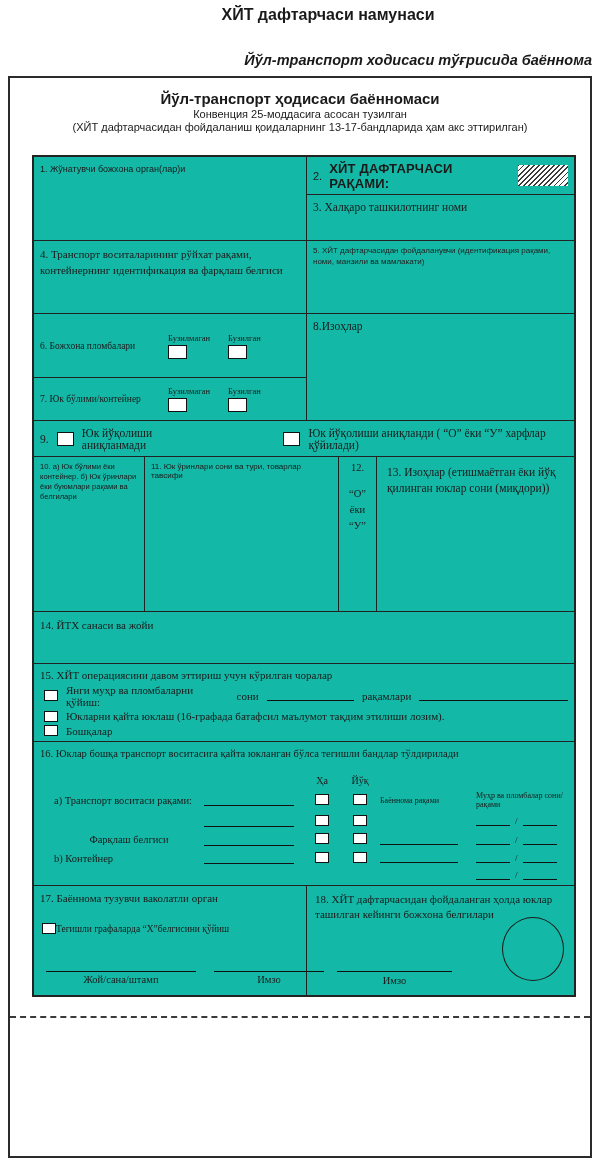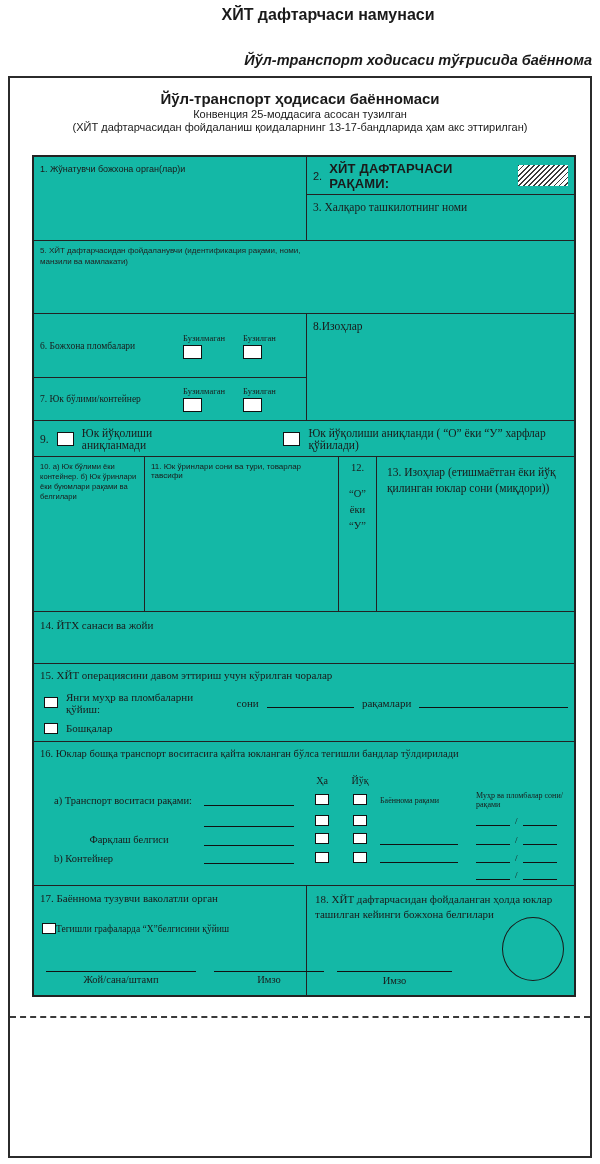--- a/index.html
+++ b/index.html
@@ -35,21 +35,21 @@
 
   .rowB { height:73px; }
   .c4 { font-size:11px; line-height:1.45; padding:6px 8px 0 6px; }
   .c5 { font-family:"Liberation Sans", sans-serif; font-size:8px; line-height:1.35; padding-top:5px; color:#222; }
 
   .rowC { height:107px; }
   .c6 { height:64px; border-bottom:1.5px solid #222; }
   .c7 { height:41px; }
   .c67 { display:flex; align-items:center; padding:0 6px; }
   .c67lab { font-size:9.5px; width:120px; }
-  .cbpair { display:flex; gap:18px; margin-left:23px; }
+  .cbpair { display:flex; gap:18px; margin-left:8px; }
   .cbcol { display:flex; flex-direction:column; align-items:flex-start; }
   .cbcol .cblab { font-size:8.5px; margin-bottom:2px; }
   .cb { width:19px; height:14px; border:1.6px solid #111; background:#fff; display:inline-block; }
   .cb.sm { width:14px; height:11px; border-width:1.4px; }
   .c8 { font-size:11.5px; padding-top:6px; }
 
   .row9 { height:36px; display:flex; align-items:center; gap:8px; padding:0 6px; font-size:11.5px; }
   .row9 .gap { width:70px; }
 
   .rowD { height:155px; grid-template-columns:111px 194px 38px 1fr; }
@@ -111,20 +111,21 @@
         <div class="c2">
           <span class="c2num">2.</span>
           <span class="c2lab">ХЙТ ДАФТАРЧАСИ РАҚАМИ:</span>
           <span class="hatch"></span>
         </div>
         <div class="cell c3">3. Халқаро ташкилотнинг номи</div>
       </div>
     </div>
 
     <div class="row half rowB">
+      <div class="cell cleft c4">4. Транспорт воситаларининг рўйхат рақами, контейнернинг идентификация ва фарқлаш белгиси</div>
       <div class="cell c5">5.  ХЙТ дафтарчасидан фойдаланувчи (идентификация рақами, номи, манзили ва мамлакати)</div>
     </div>
 
     <div class="row half rowC">
       <div class="cleft">
         <div class="c6 c67">
           <span class="c67lab">6. Божхона пломбалари</span>
           <span class="cbpair">
             <span class="cbcol">
                 <span class="cblab">Бузилмаган</span>
@@ -178,20 +179,24 @@
 
     <div class="row cell c15">
       <div>15. ХЙТ операциясини давом эттириш учун кўрилган чоралар</div>
       <div class="opt">
         <span class="cb sm"></span>
         <span>Янги муҳр ва пломбаларни қўйиш:</span>
         <span>сони</span>
         <span class="uline" style="width:88px"></span>
         <span>рақамлари</span>
         <span class="uline" style="width:150px"></span>
+      </div>
+      <div class="opt">
+        <span class="cb sm"></span>
+        <span>Юкларни қайта юклаш (16-графада батафсил маълумот тақдим этилиши лозим).</span>
       </div>
       <div class="opt">
         <span class="cb sm"></span>
         <span>Бошқалар</span>
       </div>
     </div>
 
     <div class="row cell c16">
       <div>16. Юклар бошқа транспорт воситасига қайта юкланган бўлса тегишли бандлар тўлдирилади</div>
       <div class="g16">

